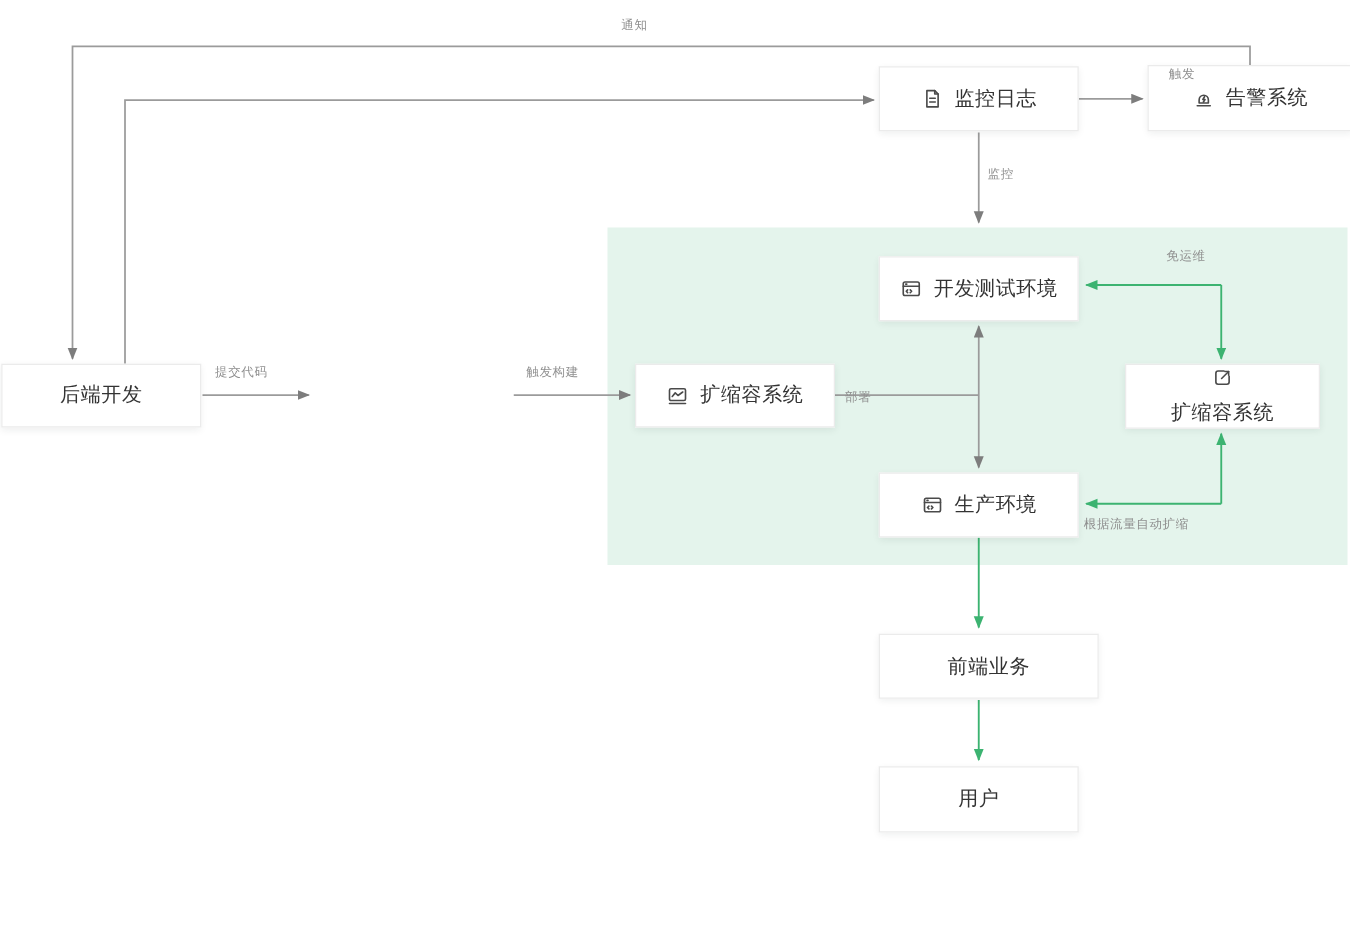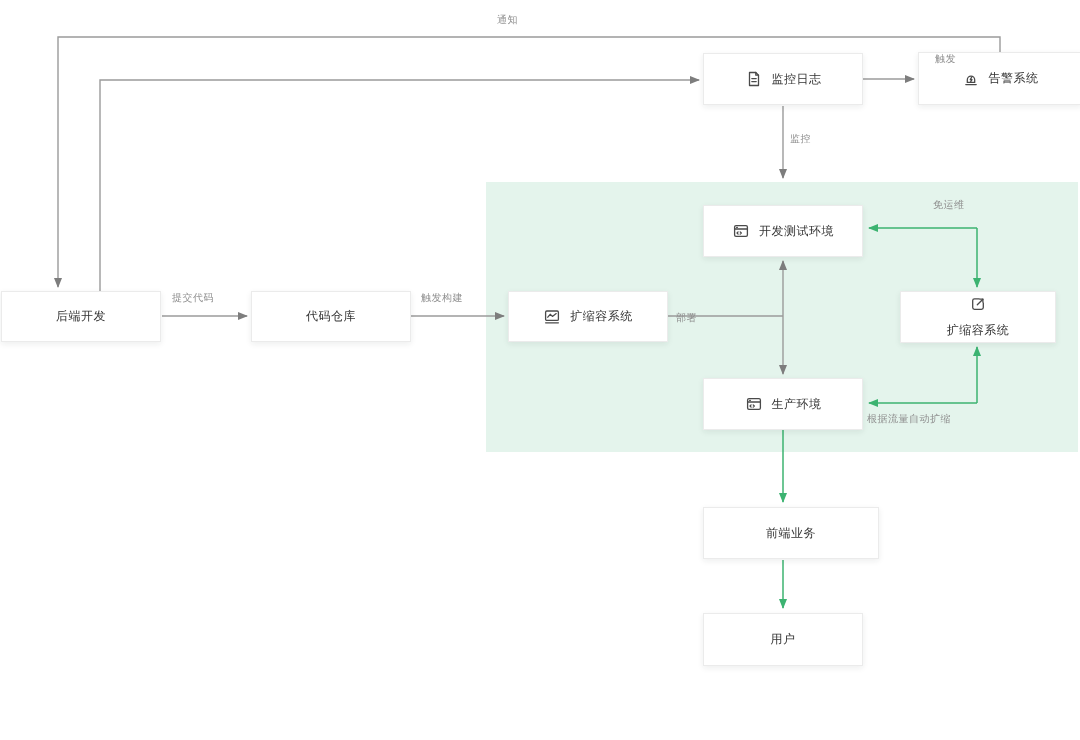--- a/index.html
+++ b/index.html
@@ -2,21 +2,21 @@
 <html><head>
 <meta charset="utf-8">
 <style>
   html,body{margin:0;padding:0;background:#ffffff;}
   body{font-family:"Liberation Sans","DejaVu Sans",sans-serif;}
   .canvas{position:relative;width:1080px;height:740px;background:#ffffff;overflow:hidden;}
   .region{position:absolute;left:486px;top:182px;width:592px;height:270px;background:#e4f4ec;}
   .wires{position:absolute;left:0;top:0;width:1080px;height:740px;pointer-events:none;}
   .node{position:absolute;display:flex;align-items:center;justify-content:center;gap:9px;
         background:#ffffff;border:1px solid #ebebeb;box-shadow:0 2px 6px rgba(31,35,41,.08);
-        box-sizing:border-box;color:#333333;font-size:12px;letter-spacing:.5px;}
+        box-sizing:border-box;color:#333333;font-size:16px;letter-spacing:.5px;}
   .node .nicon{display:flex;align-items:center;}
   .node .nicon svg{stroke:#4a4a4a;fill:none;stroke-width:1.3;stroke-linecap:round;stroke-linejoin:round;}
   .elabel{position:absolute;color:#8f8f8f;font-size:10px;white-space:nowrap;letter-spacing:.5px;}
   
   #n-backend{left:1px;top:291px;width:160px;height:51px;justify-content:center;}
   #n-repo{left:251px;top:291px;width:160px;height:51px;}
   #n-ci{left:508px;top:291px;width:160px;height:51px;}
   #n-monlog{left:703px;top:53px;width:160px;height:52px;}
   #n-alert{left:918px;top:52px;width:164px;height:53px;font-family:Liberation Serif, serif;}
   #n-devtest{left:703px;top:205px;width:160px;height:52px;}
@@ -70,23 +70,20 @@
       <path d="M977,403 L977,347" marker-end="url(#ah-green)"></path>
       <path d="M783,430 L783,502" marker-end="url(#ah-green)"></path>
       <path d="M783,560 L783,608" marker-end="url(#ah-green)"></path>
     </g>
   </svg>
 
   <div class="node" id="n-backend">
     <span>后端开发</span>
   </div>
 
-  <div class="node" id="n-repo">
-    <span>代码仓库</span>
-  </div>
 
   <div class="node" id="n-ci">
     <span class="nicon">
       <svg width="18" height="18" viewBox="0 0 18 18">
         <rect x="2.6" y="3" width="12.8" height="9.4" rx="1.2"></rect>
         <polyline points="4.8,9.2 7.2,6.3 9.4,8.4 13.2,5.6"></polyline>
         <line x1="2.6" y1="14.8" x2="15.4" y2="14.8"></line>
       </svg>
     </span>
     <span>扩缩容系统</span>

